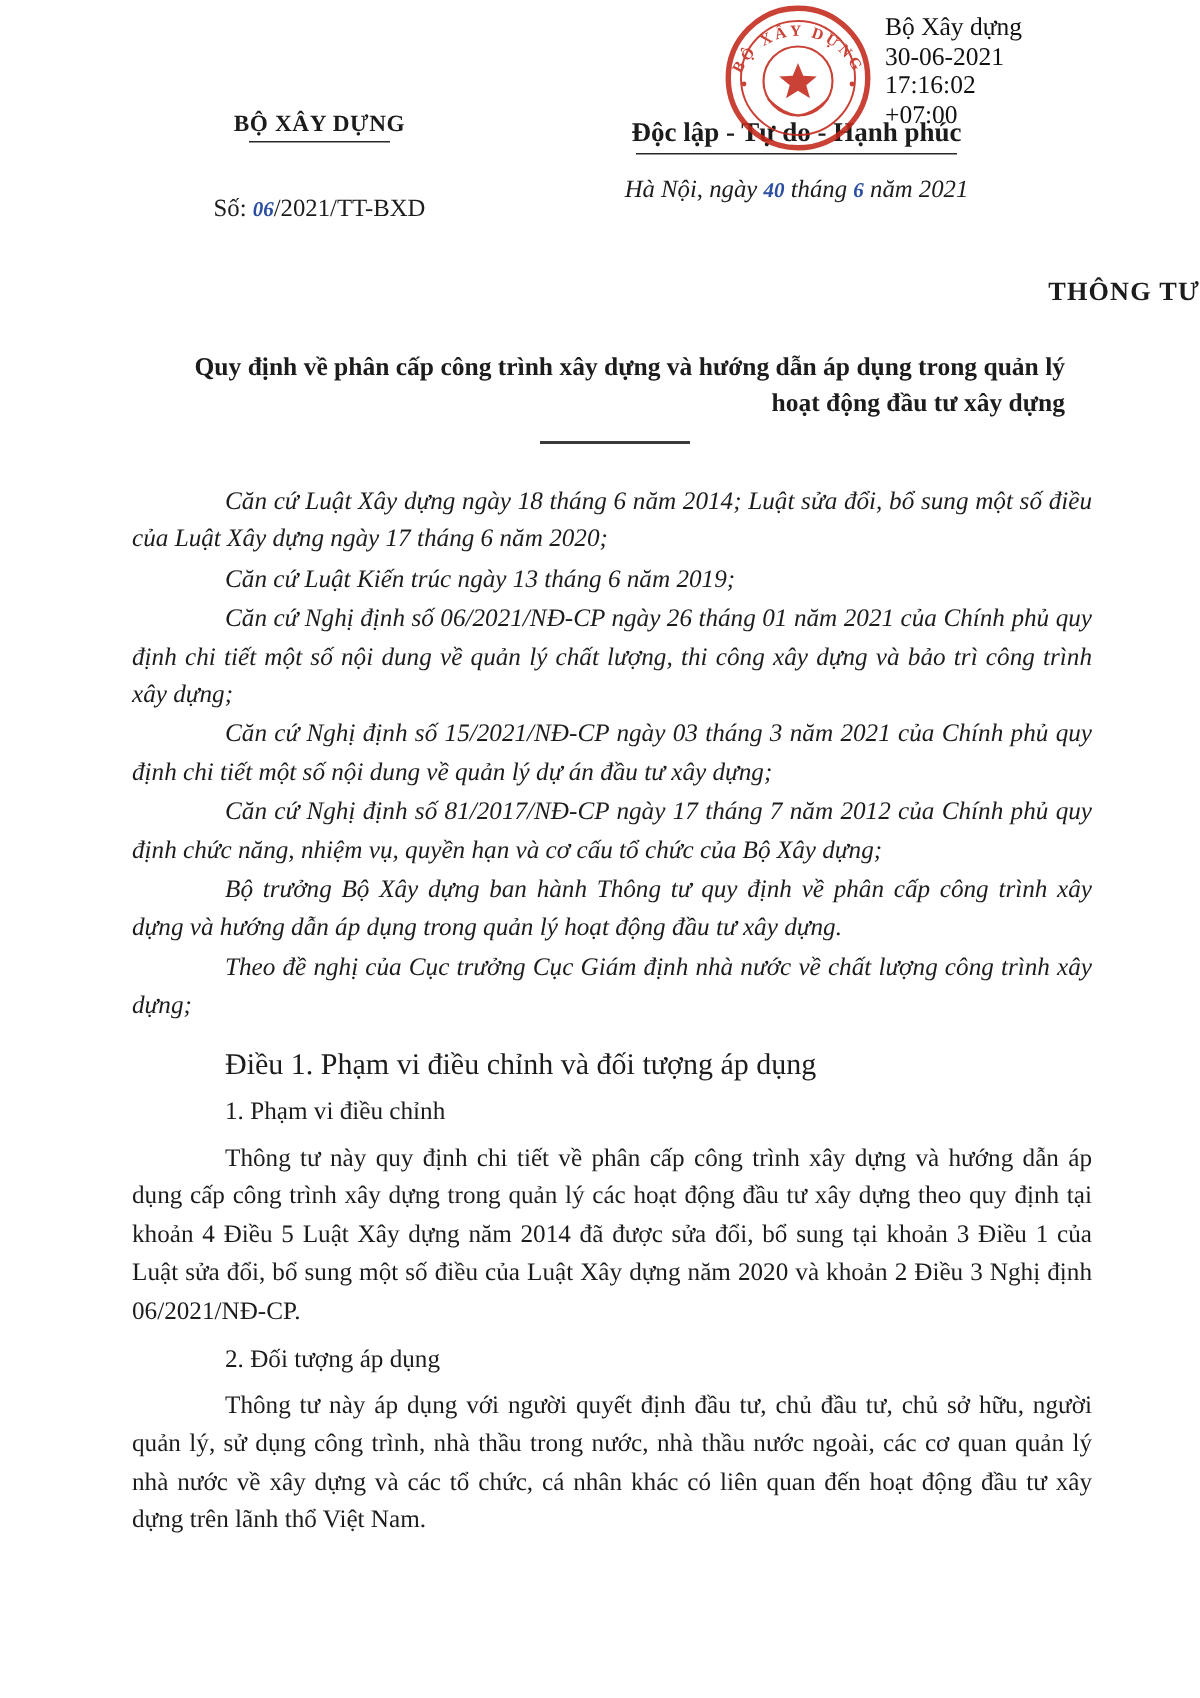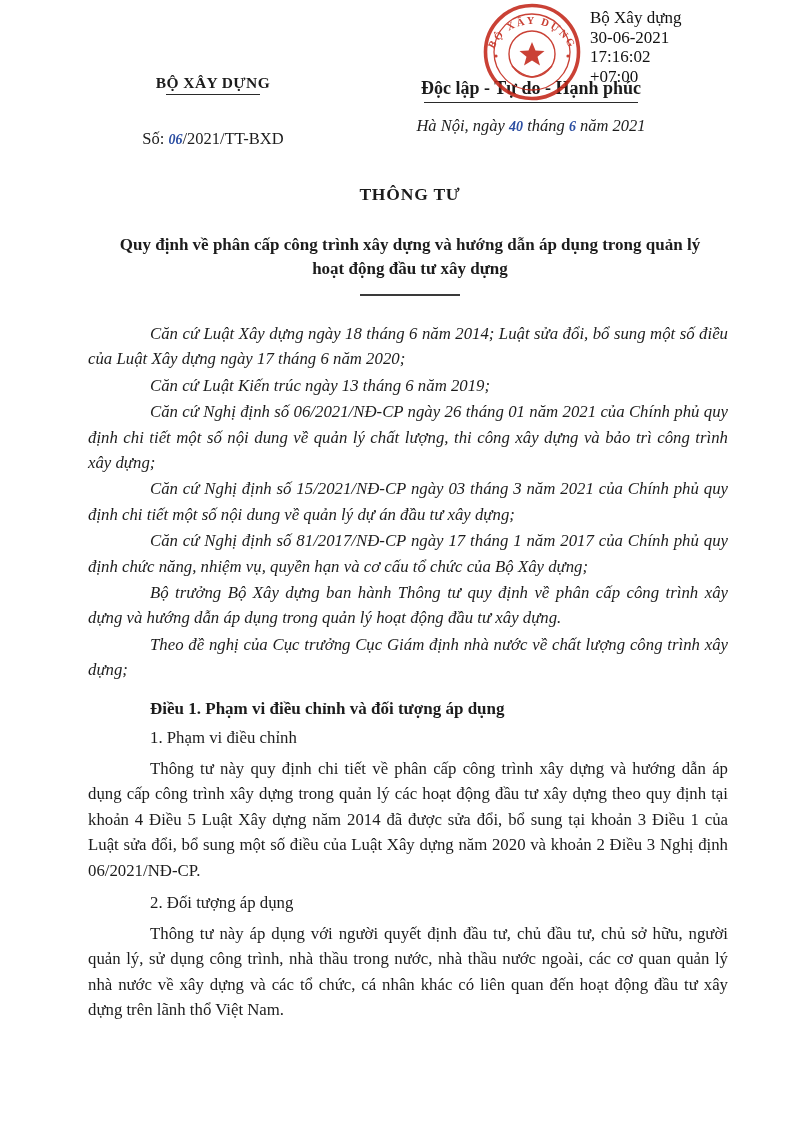--- a/index.html
+++ b/index.html
@@ -25,29 +25,29 @@
   .org{font-weight:bold;font-size:15.5px;letter-spacing:.4px;}
   .org-rule{width:94px;border-bottom:1.6px solid #2a2a2a;margin:2px auto 0;}
   .doc-num{margin-top:34px;font-size:16.5px;text-align:center;}
   .hand{color:var(--ink-blue);font-style:italic;font-weight:bold;font-size:14px;}
   .head-right{width:378px;text-align:center;}
   .country{font-weight:bold;font-size:15.5px;}
   .motto{font-weight:bold;font-size:18px;margin-top:4px;}
   .motto-rule{width:214px;border-bottom:1.7px solid #2a2a2a;margin:3px auto 0;}
   .place-date{margin-top:13px;font-style:italic;font-size:16.5px;}
   
-  .title-block{text-align:center;margin-top:35px;padding-left:20px;}
+  .title-block{text-align:right;margin-top:35px;padding-left:20px;}
   .doc-type{font-size:17.5px;font-weight:bold;letter-spacing:.8px;}
   .subject{font-size:17px;font-weight:bold;line-height:24px;margin:28px auto 0;max-width:600px;}
   .title-rule{width:100px;border-bottom:2px solid #3a3a3a;margin:13px auto 0;}
   
   .doc-body{padding:0 72px 0 88px;}
   .preamble{margin-top:25px;}
   .pre-par{font-style:italic;text-align:justify;text-indent:62px;font-size:16.8px;line-height:25.4px;margin-bottom:1px;}
-  .art-heading{font-weight:bold;text-indent:62px;font-size:17px;margin-top:16px;}
+  .art-heading{font-weight:normal;text-indent:62px;font-size:20px;margin-top:16px;}
   .clause-label{text-indent:62px;margin-top:9px;font-size:16.8px;}
   .body-par{text-align:justify;text-indent:62px;font-size:16.8px;line-height:25.6px;margin-top:8px;}
 </style>
 </head>
 <body>
 
 <div class="page">
 
   <div class="stamp-area">
     <div class="seal-wrap">
@@ -95,21 +95,21 @@
     <div class="subject">Quy định về phân cấp công trình xây dựng và hướng dẫn áp dụng trong quản lý hoạt động đầu tư xây dựng</div>
     <div class="title-rule"></div>
   </div>
 
   <div class="doc-body">
     <div class="preamble">
       <p class="pre-par">Căn cứ Luật Xây dựng ngày 18 tháng 6 năm 2014; Luật sửa đổi, bổ sung một số điều của Luật Xây dựng ngày 17 tháng 6 năm 2020;</p>
       <p class="pre-par">Căn cứ Luật Kiến trúc ngày 13 tháng 6 năm 2019;</p>
       <p class="pre-par">Căn cứ Nghị định số 06/2021/NĐ-CP ngày 26 tháng 01 năm 2021 của Chính phủ quy định chi tiết một số nội dung về quản lý chất lượng, thi công xây dựng và bảo trì công trình xây dựng;</p>
       <p class="pre-par">Căn cứ Nghị định số 15/2021/NĐ-CP ngày 03 tháng 3 năm 2021 của Chính phủ quy định chi tiết một số nội dung về quản lý dự án đầu tư xây dựng;</p>
-      <p class="pre-par">Căn cứ Nghị định số 81/2017/NĐ-CP ngày 17 tháng 1 năm 2017 của Chính phủ quy định chức năng, nhiệm vụ, quyền hạn và cơ cấu tổ chức của Bộ Xây dựng;</p>
+      <p class="pre-par">Căn cứ Nghị định số 81/2017/NĐ-CP ngày 17 tháng 7 năm 2012 của Chính phủ quy định chức năng, nhiệm vụ, quyền hạn và cơ cấu tổ chức của Bộ Xây dựng;</p>
       <p class="pre-par">Bộ trưởng Bộ Xây dựng ban hành Thông tư quy định về phân cấp công trình xây dựng và hướng dẫn áp dụng trong quản lý hoạt động đầu tư xây dựng.</p>
       <p class="pre-par">Theo đề nghị của Cục trưởng Cục Giám định nhà nước về chất lượng công trình xây dựng;</p>
     </div>
 
     <div>
       <div class="art-heading">Điều 1. Phạm vi điều chỉnh và đối tượng áp dụng</div>
       <div class="clause-label">1. Phạm vi điều chỉnh</div>
       <p class="body-par">Thông tư này quy định chi tiết về phân cấp công trình xây dựng và hướng dẫn áp dụng cấp công trình xây dựng trong quản lý các hoạt động đầu tư xây dựng theo quy định tại khoản 4 Điều 5 Luật Xây dựng năm 2014 đã được sửa đổi, bổ sung tại khoản 3 Điều 1 của Luật sửa đổi, bổ sung một số điều của Luật Xây dựng năm 2020 và khoản 2 Điều 3 Nghị định 06/2021/NĐ-CP.</p>
       <div class="clause-label">2. Đối tượng áp dụng</div>
       <p class="body-par">Thông tư này áp dụng với người quyết định đầu tư, chủ đầu tư, chủ sở hữu, người quản lý, sử dụng công trình, nhà thầu trong nước, nhà thầu nước ngoài, các cơ quan quản lý nhà nước về xây dựng và các tổ chức, cá nhân khác có liên quan đến hoạt động đầu tư xây dựng trên lãnh thổ Việt Nam.</p>

